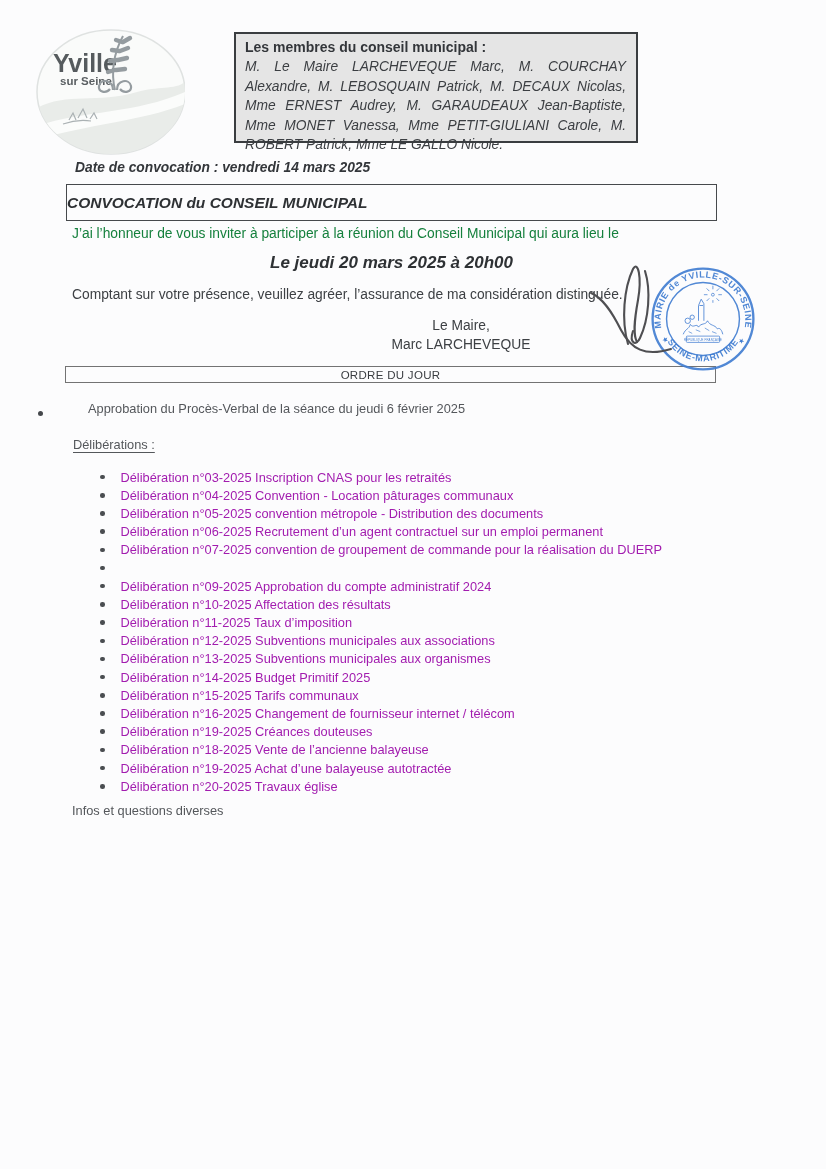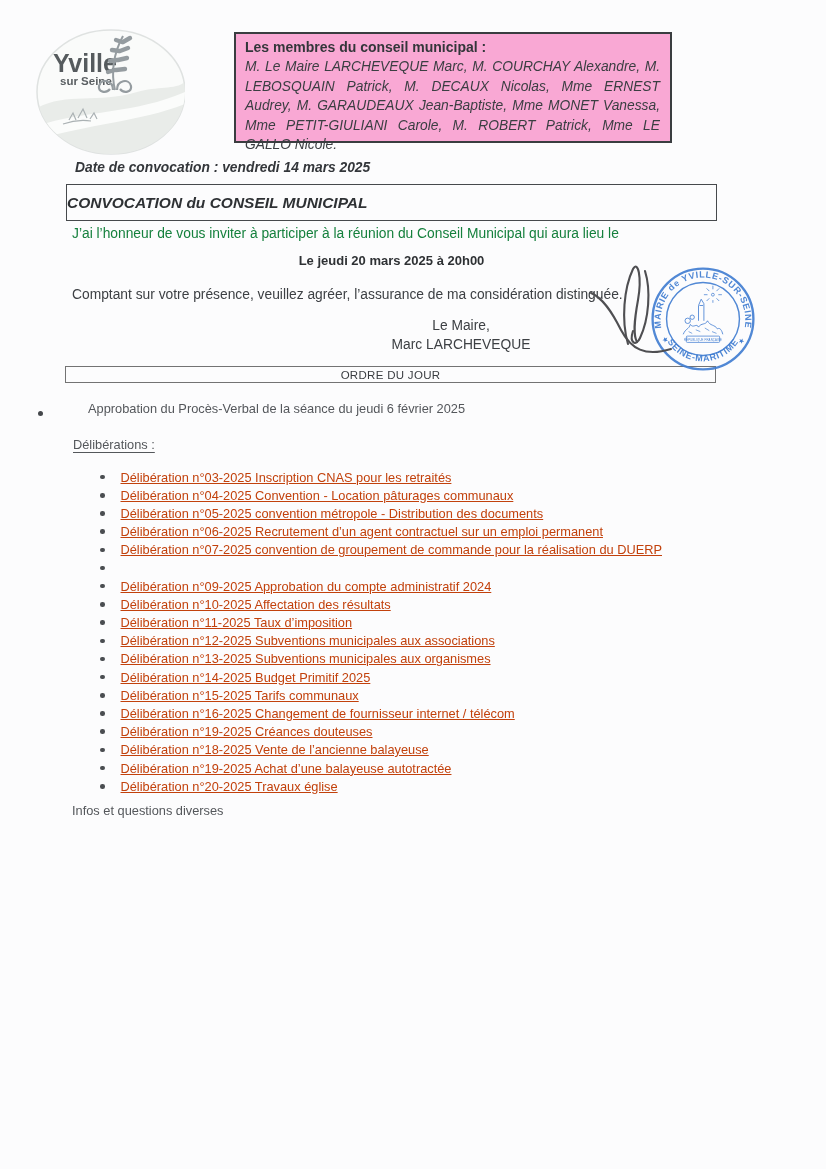--- a/index.html
+++ b/index.html
@@ -12,59 +12,59 @@
     overflow:hidden;
     margin:0 auto;
   }
   .abs{position:absolute;}
 
   
   .logo{left:33px;top:28px;width:152px;height:128px;}
 
   
   .members-box{
-    left:234px;top:32px;width:438px;height:111px;
+    left:234px;top:32px;width:404px;height:111px;
     border:2px solid #3a3d40;box-sizing:border-box;
-    padding:5px 10px 5px 9px;background:#f9a8d4;
+    padding:5px 10px 5px 9px;background:#e5e5e5;
   }
   .members-heading{font-size:14px;font-weight:bold;color:#33363a;margin-bottom:2px;}
   .members-body{font-size:13.8px;font-style:italic;line-height:19.6px;text-align:justify;color:#3b3e42;}
 
   .date-line{left:75px;top:160px;font-size:13.8px;font-weight:bold;font-style:italic;color:#33363a;}
 
   .title-box{
     left:66px;top:184px;width:651px;height:37px;
     border:1.5px solid #46494c;box-sizing:border-box;
     display:flex;align-items:center;
   }
   .title-box span{font-size:15.5px;font-weight:bold;font-style:italic;color:#2e3134;}
 
   .intro{left:72px;top:226px;font-size:13.8px;color:#15803d;}
-  .meeting{left:66px;top:253px;width:651px;text-align:center;font-size:13px;font-weight:bold;color:#2e3134;}
+  .meeting{left:66px;top:253px;width:651px;text-align:center;font-size:17px;font-weight:bold;font-style:italic;color:#2e3134;}
   .closing{left:72px;top:287px;font-size:13.8px;color:#3d4044;}
 
   .signoff{left:366px;top:317px;width:190px;text-align:center;font-size:13.8px;line-height:18.5px;color:#3d4044;}
 
   .signature{left:588px;top:262px;width:100px;height:100px;z-index:3;}
   .stamp{left:649px;top:265px;width:108px;height:108px;z-index:2;}
 
   .ordre-box{
     left:65px;top:366px;width:651px;height:17px;
     border:1px solid #737373;box-sizing:border-box;
     display:flex;align-items:center;justify-content:center;
   }
   .ordre-box span{font-size:11.5px;color:#393c40;letter-spacing:.3px;}
 
   .first-item{left:38px;top:401px;display:flex;align-items:flex-end;font-size:12.8px;color:#54575b;gap:24px;}
   .dot{width:5px;height:5px;border-radius:50%;background:#44474b;margin-right:21px;flex:0 0 auto;}
 
   .delib-heading{left:73px;top:437px;font-size:12.8px;color:#54575b;text-decoration:underline;text-underline-offset:3px;}
 
   .delib-list{left:100px;top:468px;list-style:none;margin:0;padding:0;}
-  .delib-list li{height:18.2px;display:flex;align-items:center;font-size:12.8px;color:#c2410c;white-space:nowrap;text-decoration:underline;}
+  .delib-list li{height:18.2px;display:flex;align-items:center;font-size:12.8px;color:#a21caf;white-space:nowrap;}
   .delib-list .dot2{width:4.5px;height:4.5px;border-radius:50%;background:#4a4d51;margin-right:16px;flex:0 0 auto;}
 
   .footer-note{left:72px;top:803px;font-size:12.8px;color:#54575b;text-underline-offset:3px;}
 </style>
 </head>
 <body>
 
 <div class="page">
 
   <svg class="abs logo" viewBox="0 0 152 128" aria-hidden="true">

